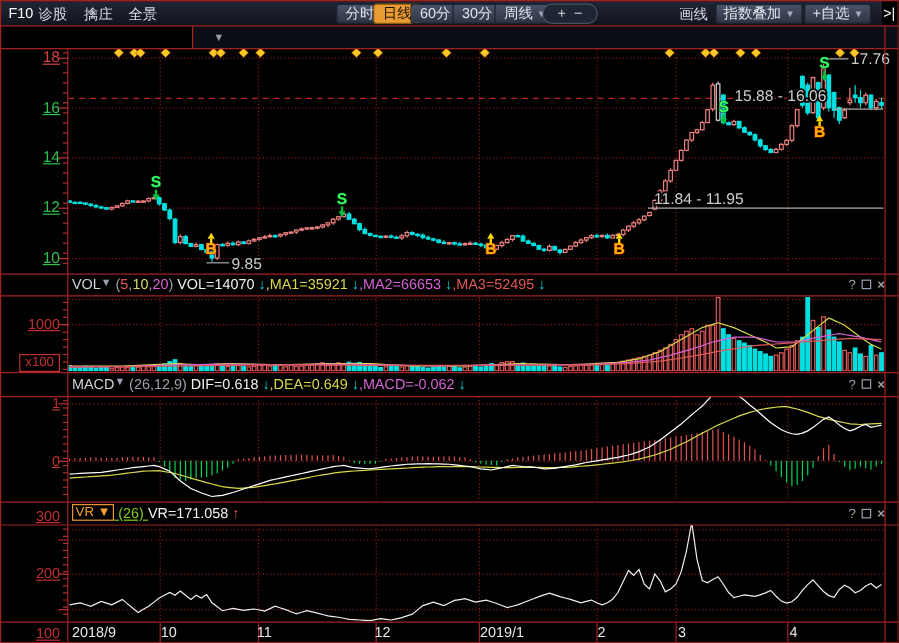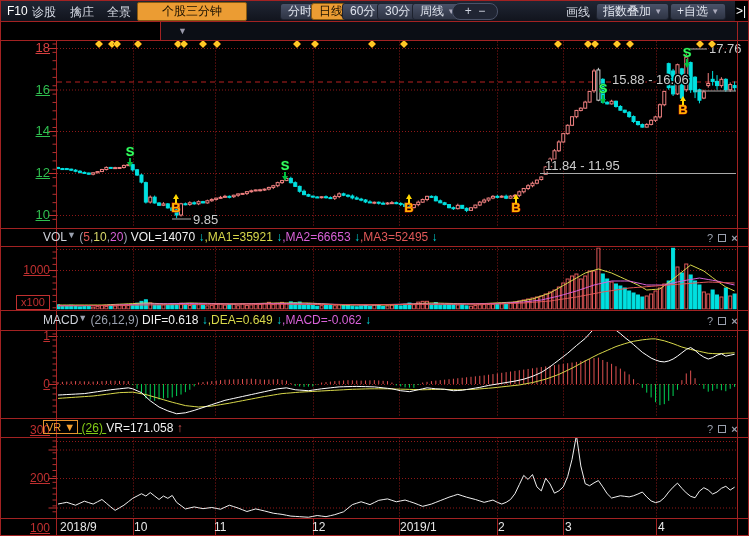--- a/index.html
+++ b/index.html
@@ -16,41 +16,40 @@
 .pill{position:absolute;left:452px;top:2px;width:44px;height:15px;border:1px solid #4a5268;border-radius:8px;
  background:#202533;color:#cfd4e0;font-size:12px;text-align:center;line-height:14px;}
 .rtool{position:absolute;top:3px;font-size:12px;color:#d8dce6;}
 .rbtn{position:absolute;top:2px;height:15px;line-height:15px;padding:0 6px;font-size:12px;color:#dfe3ec;
  background:linear-gradient(#4a5268,#2e3444);border:1px solid #1d222e;border-radius:3px;}
 .caret{font-size:8px;color:#aab;vertical-align:1px;}
 .subbar{position:absolute;left:0;top:21px;width:749px;height:19px;background:#0b0e15;}
 .stockbox{position:absolute;left:1px;top:1px;width:159px;height:18px;background:#000;border-right:1px solid #8a1212;}
 .subcaret{position:absolute;left:178px;top:5px;font-size:9px;color:#99a;}
 #chart{position:absolute;left:0;top:0;}
-.phead{position:absolute;left:43px;height:15px;font-size:12px;white-space:nowrap;}
+.phead{position:absolute;left:60px;height:15px;font-size:12px;white-space:nowrap;}
 .phead span{vertical-align:top;}
 .pbtns{position:absolute;font-size:11px;color:#9aa0ae;}
 .pbtns .wb{display:inline-block;margin-left:5px;}
 .sqico{display:inline-block;width:8px;height:8px;border:1px solid #9aa0ae;box-sizing:border-box;}
 .ylab{position:absolute;width:50px;text-align:right;font-size:13px;text-decoration:underline;}
 .x100{position:absolute;left:16px;top:295px;width:32px;height:13px;border:1px solid #c03030;color:#c03030;
  font-size:11px;text-align:center;line-height:13px;}
 .dlab{position:absolute;top:520px;font-size:12px;color:#e8e8e8;}
 .leftcell{position:absolute;left:5px;top:552px;font-size:12px;color:#f0f0f0;font-weight:bold;}
 </style>
 </head>
 <body>
 
 <div id="app">
   <div class="toolbar">
     <span class="ttab" style="left:7px;color:#fff">F10</span>
     <span class="ttab" style="left:32px">诊股</span>
     <span class="ttab" style="left:70px">擒庄</span>
     <span class="ttab" style="left:107px">全景</span>
-    <span class="hltab">个股三分钟</span>
     <span class="ptab" style="left:280px">分时</span>
     <span class="ptab active" style="left:311px">日线</span>
     <span class="ptab" style="left:342px">60分</span>
     <span class="ptab" style="left:377px">30分</span>
     <span class="ptab" style="left:412px"><span>周线</span> <span class="caret">▼</span></span>
     <span class="pill"><span>+</span>&nbsp;&nbsp;<span>−</span></span>
     <span class="rtool" style="left:566px">画线</span>
     <span class="rbtn" style="left:596px"><span>指数叠加</span> <span class="caret">▼</span></span>
     <span class="rbtn" style="left:670px"><span>+自选</span> <span class="caret">▼</span></span>
     <span class="rtool" style="left:736px;color:#fff">&gt;|</span>

